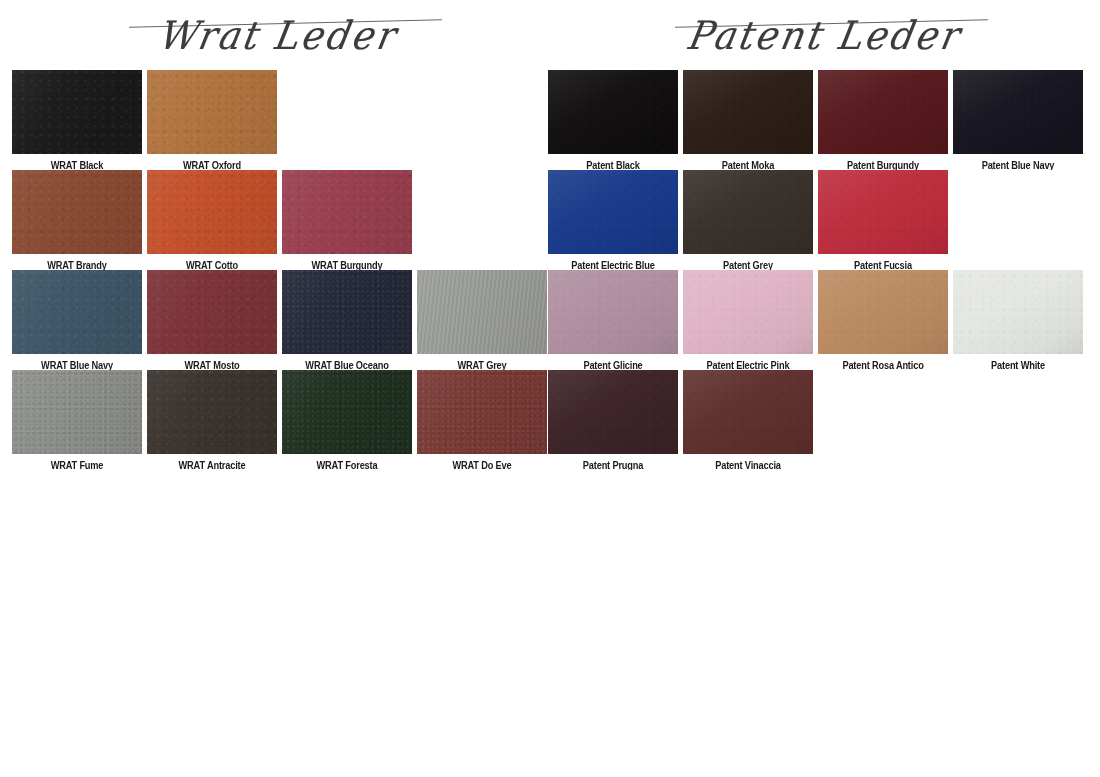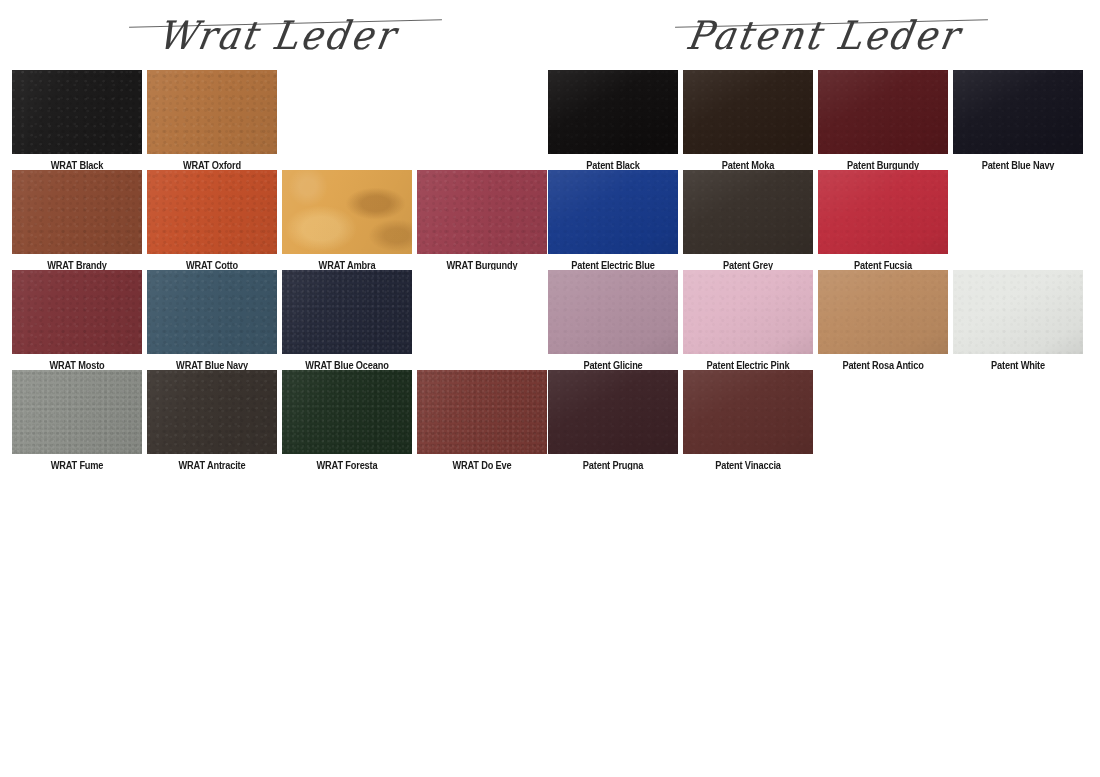--- a/index.html
+++ b/index.html
@@ -181,40 +181,40 @@
       <div class="swatch-row">
         <div class="swatch-cell">
           <div class="swatch-chip " style="background: rgb(138, 74, 50);"></div>
           <div class="swatch-label">WRAT Brandy</div>
         </div>
         <div class="swatch-cell">
           <div class="swatch-chip " style="background: rgb(196, 80, 42);"></div>
           <div class="swatch-label">WRAT Cotto</div>
         </div>
         <div class="swatch-cell">
-          <div class="swatch-chip grain-mottled" style="background: rgb(223, 165, 80);"></div>
-          <div class="swatch-label">WRAT Ambra</div>
-        </div>
-        <div class="swatch-cell">
           <div class="swatch-chip " style="background: rgb(154, 63, 79);"></div>
           <div class="swatch-label">WRAT Burgundy</div>
         </div>
       </div>
       <div class="swatch-row">
         <div class="swatch-cell">
+          <div class="swatch-chip " style="background: rgb(61, 87, 104);"></div>
+          <div class="swatch-label">WRAT Blue Navy</div>
+        </div>
+        <div class="swatch-cell">
           <div class="swatch-chip " style="background: rgb(124, 51, 56);"></div>
           <div class="swatch-label">WRAT Mosto</div>
         </div>
         <div class="swatch-cell">
-          <div class="swatch-chip " style="background: rgb(61, 87, 104);"></div>
-          <div class="swatch-label">WRAT Blue Navy</div>
-        </div>
-        <div class="swatch-cell">
           <div class="swatch-chip grain-coarse" style="background: rgb(36, 40, 57);"></div>
           <div class="swatch-label">WRAT Blue Oceano</div>
+        </div>
+        <div class="swatch-cell">
+          <div class="swatch-chip grain-brushed" style="background: rgb(154, 156, 153);"></div>
+          <div class="swatch-label">WRAT Grey</div>
         </div>
       </div>
       <div class="swatch-row">
         <div class="swatch-cell">
           <div class="swatch-chip grain-coarse" style="background: rgb(142, 145, 139);"></div>
           <div class="swatch-label">WRAT Fume</div>
         </div>
         <div class="swatch-cell">
           <div class="swatch-chip " style="background: rgb(58, 51, 46);"></div>
           <div class="swatch-label">WRAT Antracite</div>

